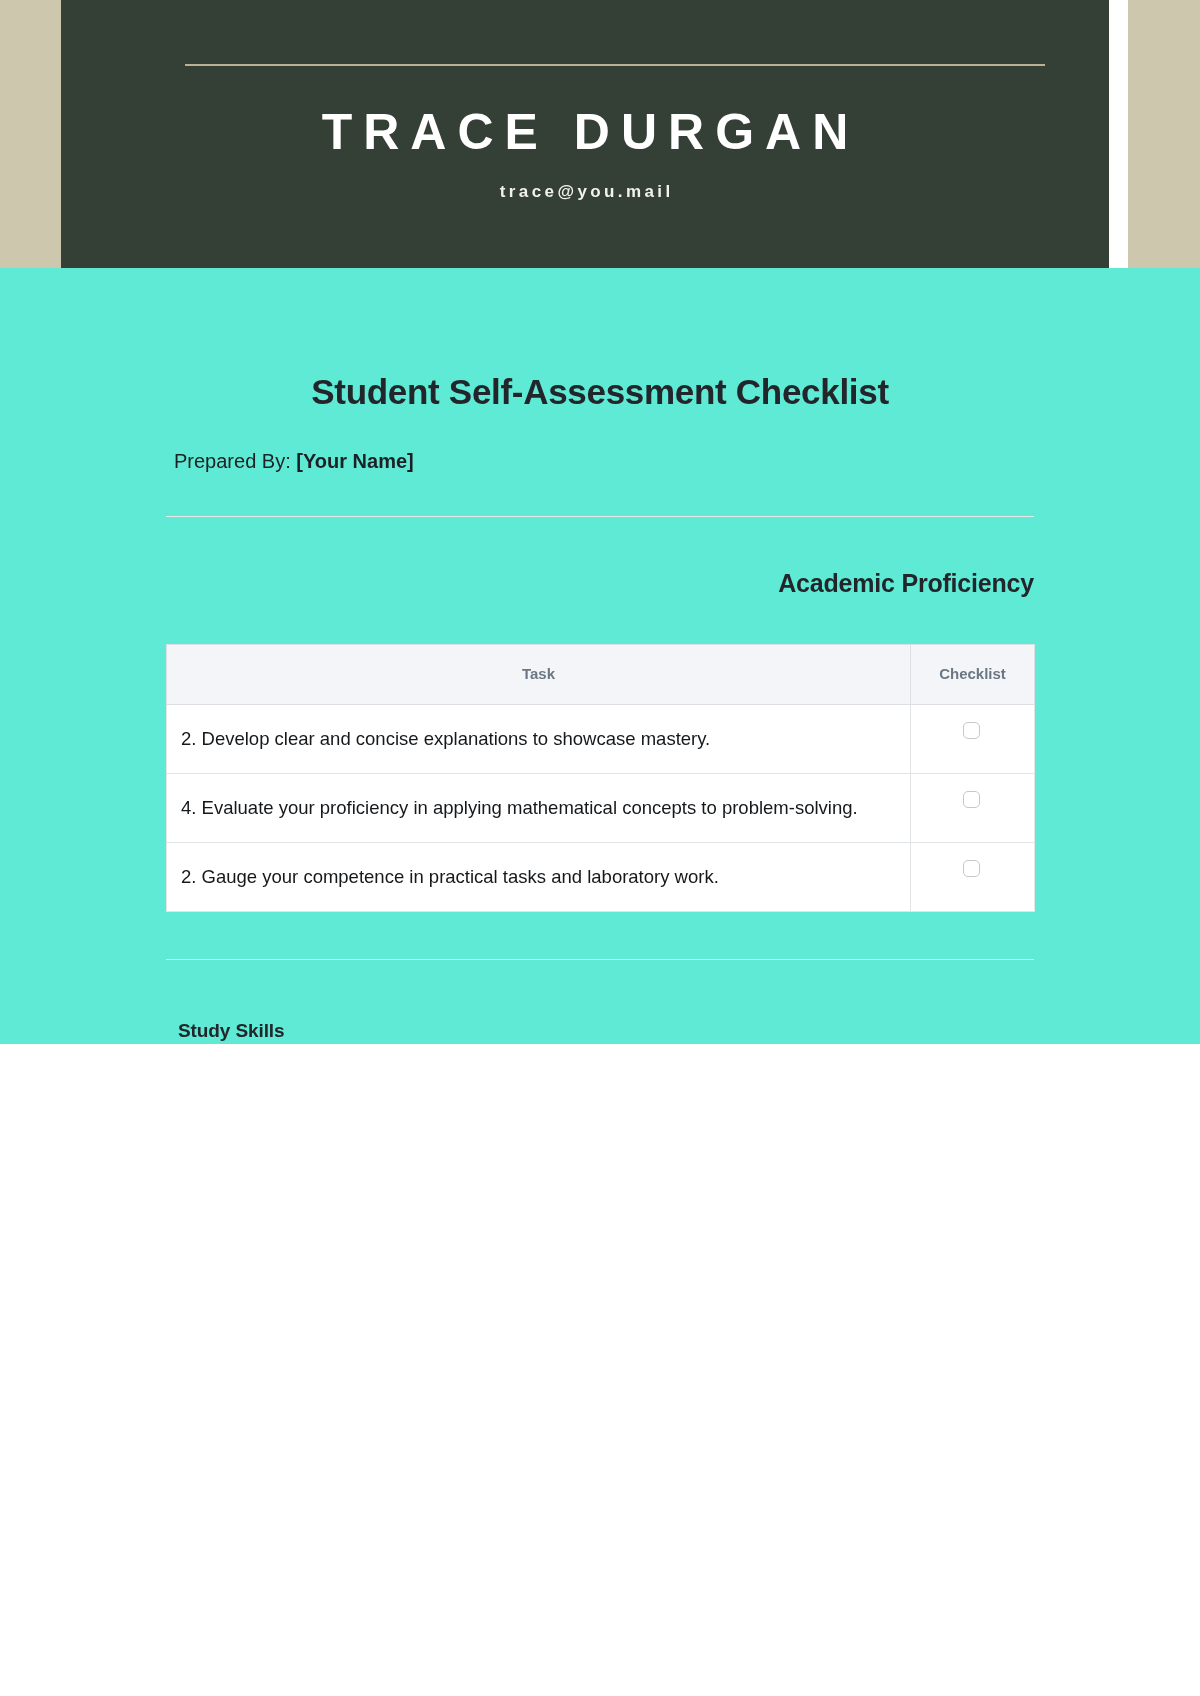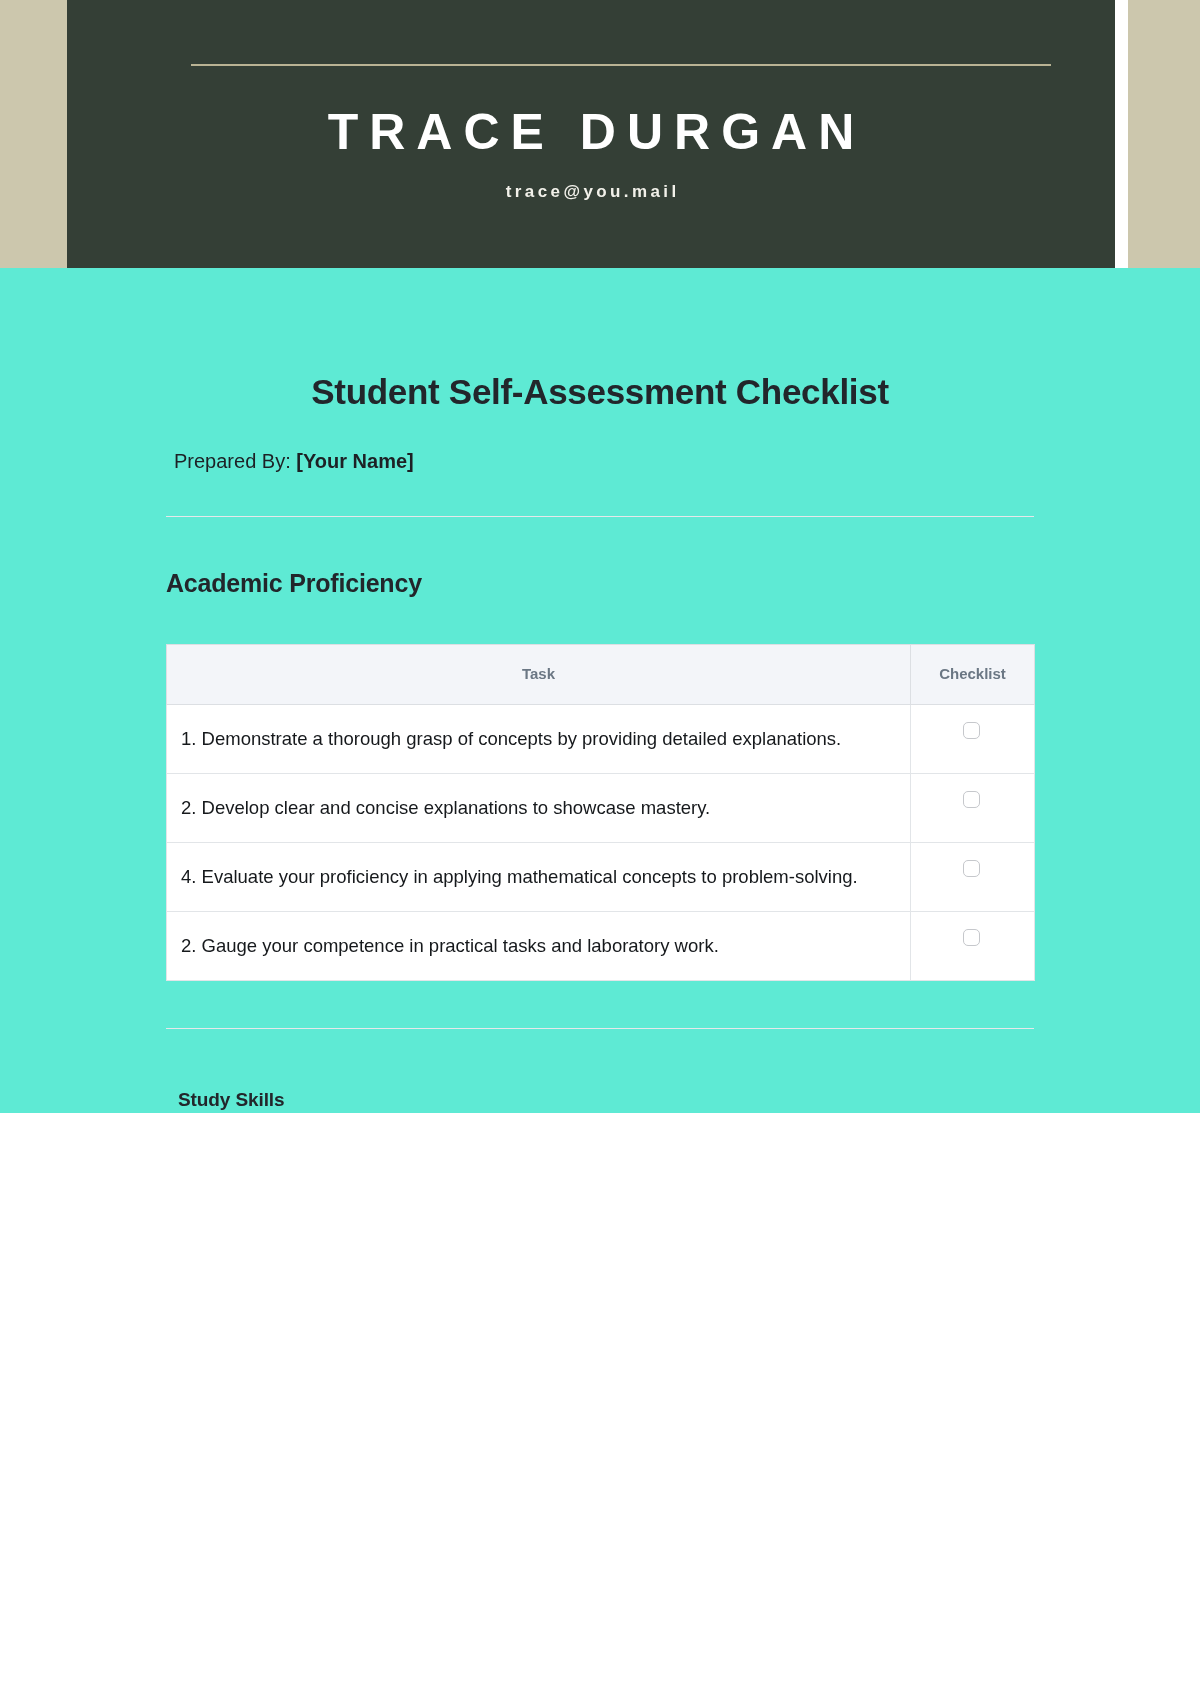--- a/index.html
+++ b/index.html
@@ -27,21 +27,21 @@
     position: absolute;
     left: 72px;
     top: 0;
     width: 1056px;
     height: 268px;
     background: #ffffff;
     box-sizing: border-box;
   }
   .banner-panel {
     position: absolute;
-    left: 67px;
+    left: 61px;
     top: 0;
     width: 1048px;
     height: 268px;
     background: #343f36;
     border-left: 4px solid #343f36;
     border-right: 4px solid #343f36;
     box-sizing: border-box;
   }
   .banner-rule {
     position: absolute;
@@ -124,20 +124,21 @@
   }
 
   .section-h1 {
     margin: 0;
     padding-top: 50px;
     font-size: 25px;
     font-weight: 700;
     color: #22262b;
     letter-spacing: -0.2px;
     line-height: 32px;
+    text-align: right;
   }
   .section-h2 {
     margin: 12px;
     padding-top: 46px;
     font-size: 19px;
     font-weight: 700;
     color: #22262b;
     letter-spacing: -0.1px;
     line-height: 26px;
   }
@@ -233,26 +234,20 @@
           <col class="c-check">
         </colgroup>
         <thead>
           <tr>
             <th>Task</th>
             <th>Checklist</th>
           </tr>
         </thead>
         <tbody>
           <tr>
-            <td class="task-cell">1. Demonstrate a thorough grasp of concepts by providing detailed explanations.</td>
-            <td class="check-cell">
-              <span class="checkbox"></span>
-            </td>
-          </tr>
-          <tr>
             <td class="task-cell">2. Develop clear and concise explanations to showcase mastery.</td>
             <td class="check-cell">
               <span class="checkbox"></span>
             </td>
           </tr>
           <tr>
             <td class="task-cell">4. Evaluate your proficiency in applying mathematical concepts to problem-solving.</td>
             <td class="check-cell">
               <span class="checkbox"></span>
             </td>

